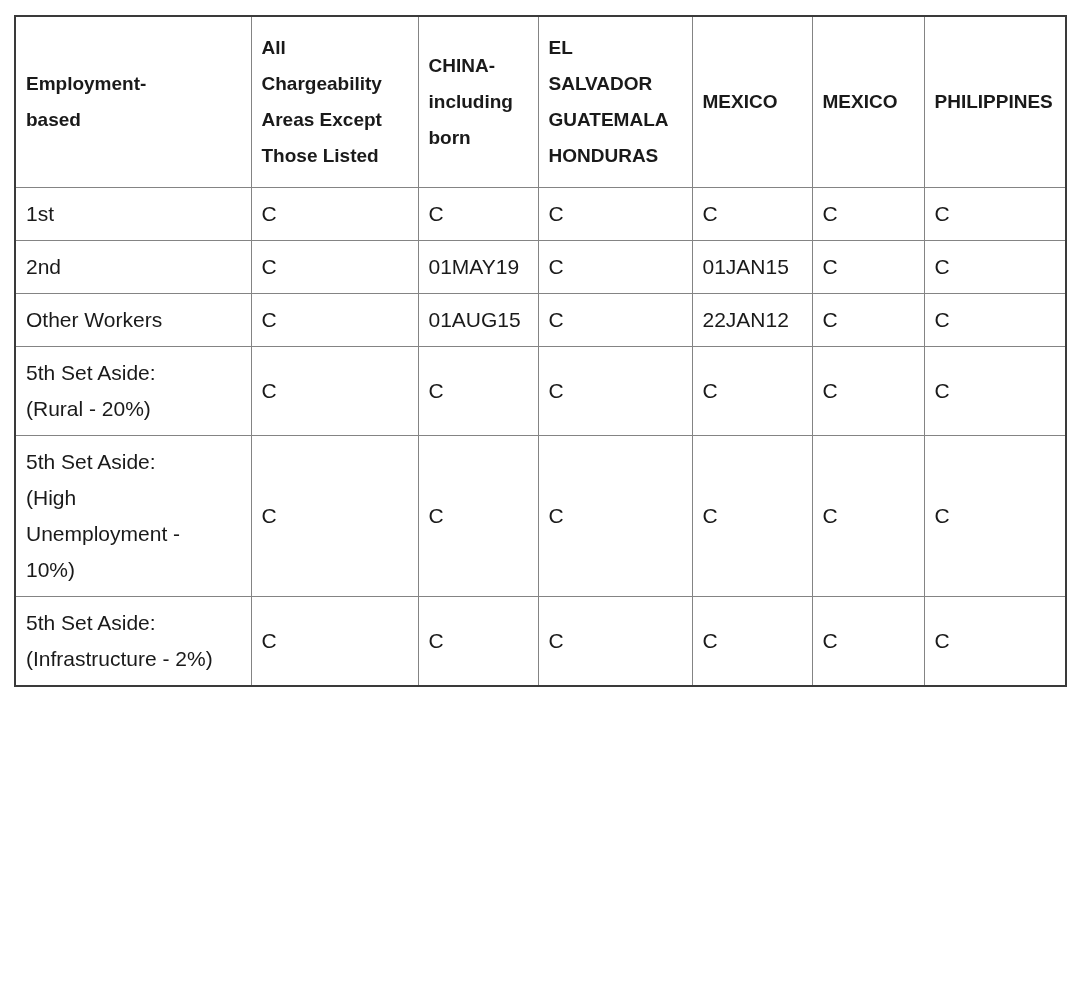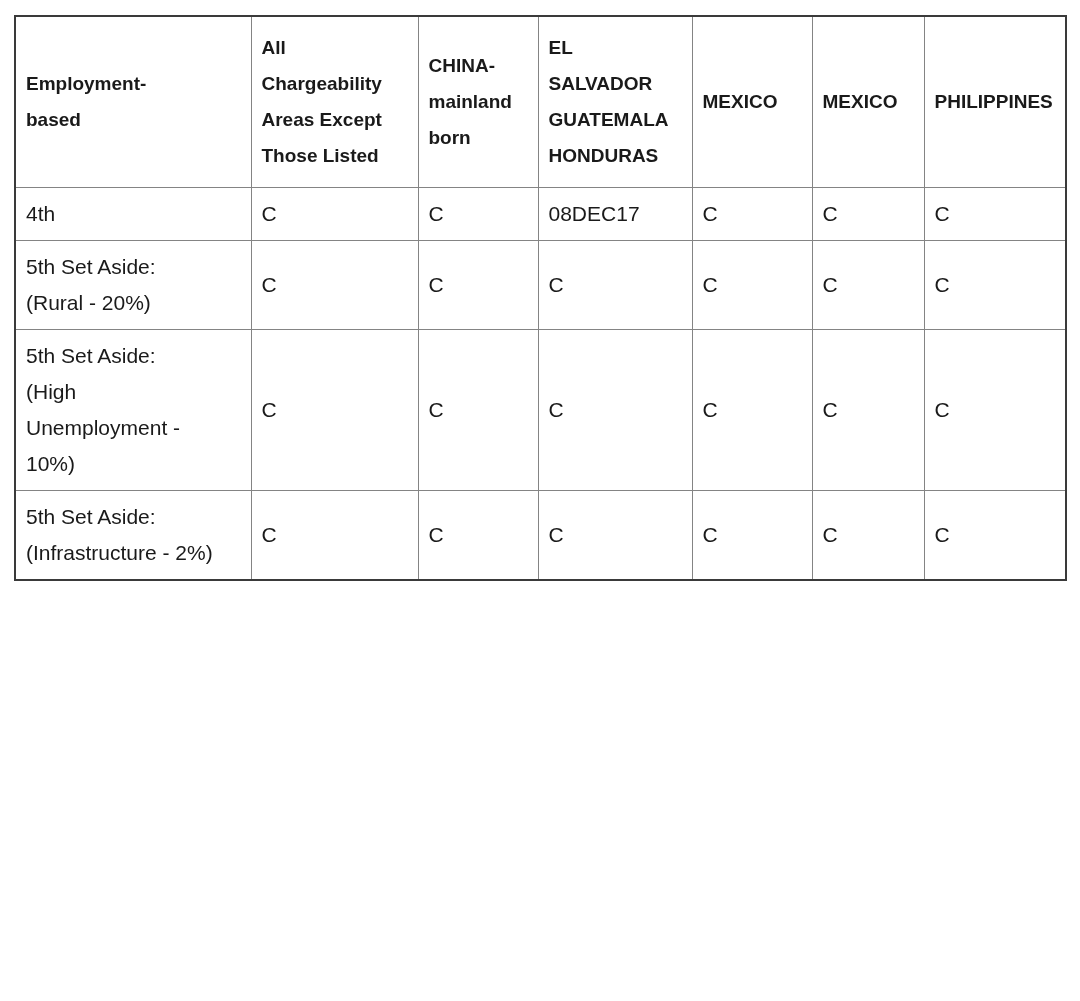--- a/index.html
+++ b/index.html
@@ -66,38 +66,56 @@
   </colgroup>
   <thead>
     <tr id="header-row">
         <th>Employment-
 based</th>
         <th>All
 Chargeability
 Areas Except
 Those Listed</th>
         <th>CHINA-
-mainland
+including
 born</th>
         <th>EL
 SALVADOR
 GUATEMALA
 HONDURAS</th>
         <th>MEXICO</th>
         <th>MEXICO</th>
         <th>PHILIPPINES</th>
       </tr>
   </thead>
   <tbody id="table-body">
       <tr>
-        <td>4th</td>
+        <td>1st</td>
         <td>C</td>
         <td>C</td>
-        <td>08DEC17</td>
         <td>C</td>
+        <td>C</td>
+        <td>C</td>
+        <td>C</td>
+      </tr>
+      <tr>
+        <td>2nd</td>
+        <td>C</td>
+        <td>01MAY19</td>
+        <td>C</td>
+        <td>01JAN15</td>
+        <td>C</td>
+        <td>C</td>
+      </tr>
+      <tr>
+        <td>Other Workers</td>
+        <td>C</td>
+        <td>01AUG15</td>
+        <td>C</td>
+        <td>22JAN12</td>
         <td>C</td>
         <td>C</td>
       </tr>
       <tr>
         <td>5th Set Aside:
 (Rural - 20%)</td>
         <td>C</td>
         <td>C</td>
         <td>C</td>
         <td>C</td>

